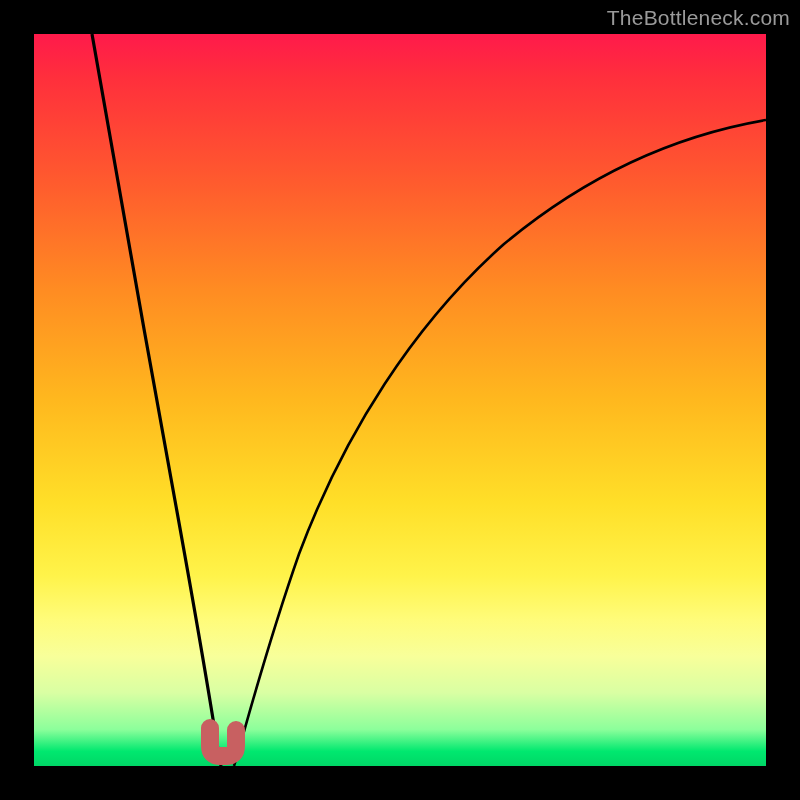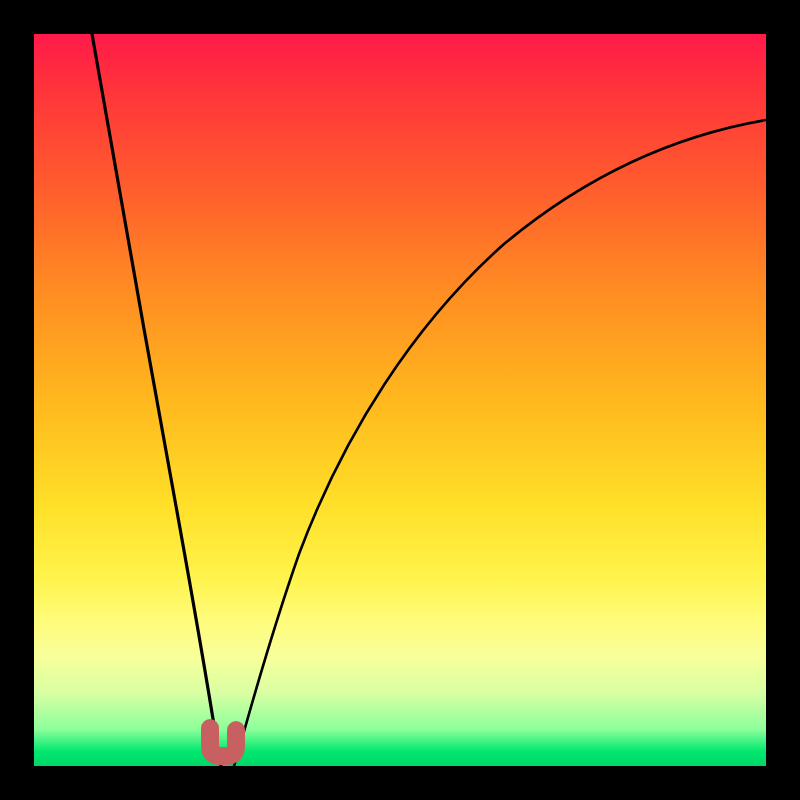--- a/index.html
+++ b/index.html
@@ -91,14 +91,15 @@
       <path class="u-mark" d="M 176 694
                L 176 712
                Q 176 722, 186 722
                L 192 722
                Q 202 722, 202 712
                L 202 696"></path>
     </svg>
 
   </div>
 
+  <div class="watermark">TheBottleneck.com</div>
 
 </div>
 
 </body></html>

